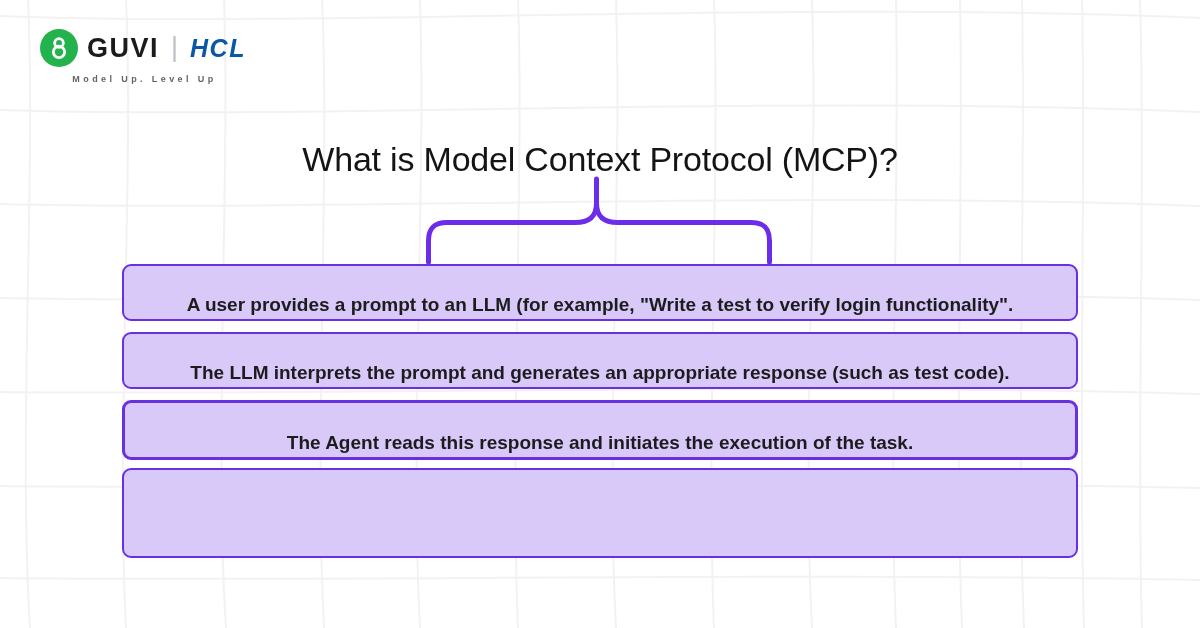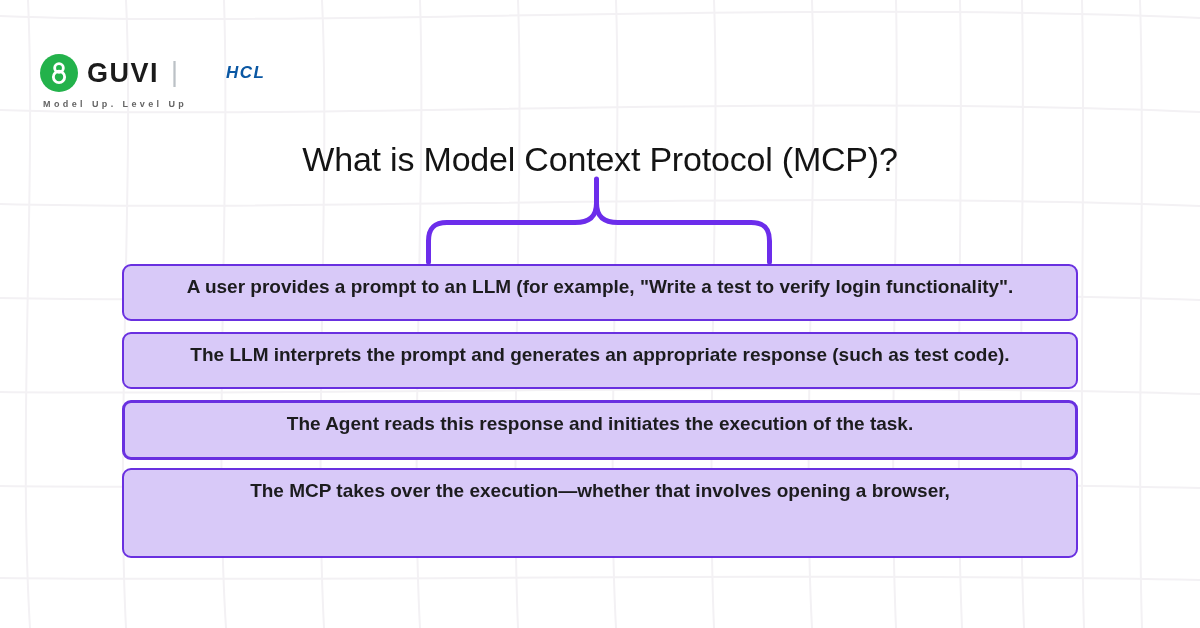--- a/index.html
+++ b/index.html
@@ -4,51 +4,51 @@
 <style>
   html,body { margin:0; padding:0; }
   body {
     width:1200px; height:628px; position:relative; overflow:hidden;
     background:#ffffff;
     font-family:"Liberation Sans", sans-serif;
   }
   .mesh { position:absolute; inset:0; z-index:0; pointer-events:none; }
 
   
-  .brand { position:absolute; left:40px; top:54px; z-index:2; }
+  .brand { position:absolute; left:40px; top:29px; z-index:2;text-align:center; }
   .brand-row { display:flex; align-items:center; gap:9px; }
   .logo-circle {
     width:38px; height:38px; border-radius:50%;
     background:var(--guvi-green,#23b24b);
     display:flex; align-items:center; justify-content:center;
   }
   .guvi-name { font-size:27px; font-weight:700; letter-spacing:1.5px; color:#1b1b1b; }
   .brand-divider { color:#bcc1c6; font-size:27px; font-weight:300; margin:0 3px 2px 3px; }
-  .hcl-name { font-size:17px; font-weight:800; font-style:italic; color:var(--hcl-blue,#0a57a3); letter-spacing:1.5px;margin-left:36px; }
+  .hcl-name { font-size:25px; font-weight:800; font-style:italic; color:var(--hcl-blue,#0a57a3); letter-spacing:1.5px; }
   .tagline { margin-top:7px; padding-left:3px; font-size:9px; letter-spacing:3.4px; color:#646464; font-weight:600; }
 
   
   .title {
     position:absolute; top:117px; left:0; width:100%; z-index:2;
     text-align:center; font-size:34px; font-weight:400;
     color:var(--title,#141414); letter-spacing:-0.2px;
   }
 
   
   .bracket { position:absolute; inset:0; z-index:1; pointer-events:none; color:var(--accent,#6c2deb); }
 
   
   .step {
     position:absolute; left:122px; width:956px; box-sizing:border-box; z-index:2;
     background:var(--box-fill,#d8c9f8);
     border:2px solid var(--box-border,#6930e0);
     border-radius:9px;
-    display:flex; align-items:flex-start; justify-content:center;
+    display:flex; align-items:flex-end; justify-content:center;
     text-align:center; color:#1c1c1e; font-size:19px; font-weight:600; line-height:1.4;
-    padding:8px 16px;
+    padding:0 16px;
   }
   .step1 { top:264px; height:57px; }
   .step2 { top:332px; height:57px; }
   .step3 { top:400px; height:60px; border-width:3.5px; }
   .step4 { top:468px; height:90px; border-width:2.5px; }
 </style>
 </head>
 <body>
 
 <svg class="mesh" width="1200" height="628" viewBox="0 0 1200 628" fill="none" stroke="#f3f1f4" stroke-width="2">
@@ -104,15 +104,15 @@
 <div class="step step2">
   <span>The LLM interprets the prompt and generates an appropriate response (such as test code).</span>
 </div>
 
 <div class="step step3">
   <span>The Agent reads this response and initiates the execution of the task.</span>
 </div>
 
 <div class="step step4">
   <span>
-    <span>The MCP takes over the execution—whether that involves opening a browser,</span><br>
+    <br>
   </span>
 </div>
 
 </body></html>

